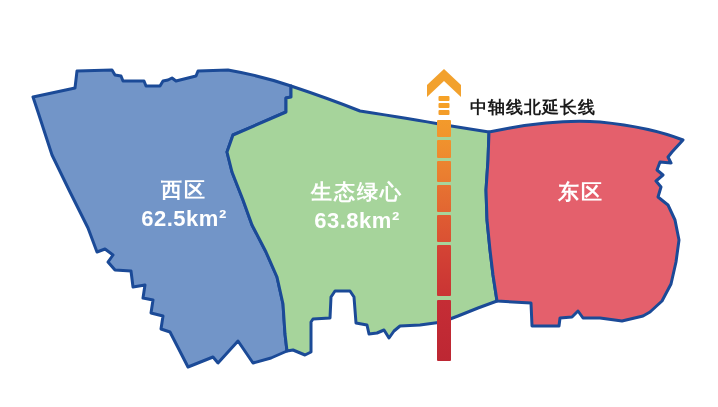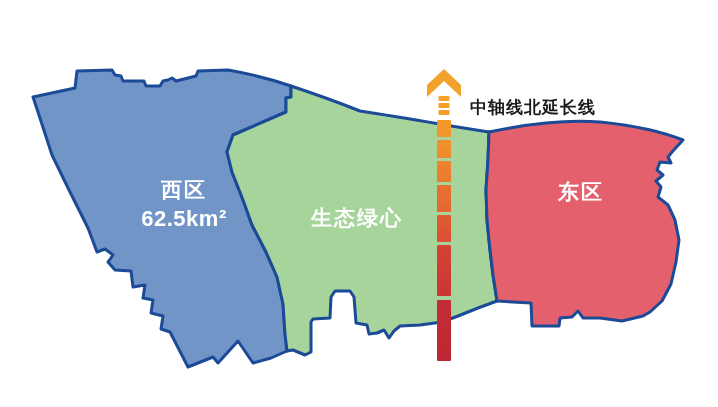--- a/index.html
+++ b/index.html
@@ -52,20 +52,21 @@
       <div class="dash" style="top: 176px; height: 27px; width: 14px; background: linear-gradient(rgb(230, 114, 49), rgb(226, 102, 50));"></div>
       <div class="dash" style="top: 206px; height: 27px; width: 14px; background: linear-gradient(rgb(223, 92, 50), rgb(218, 81, 51));"></div>
       <div class="dash" style="top: 236px; height: 51px; width: 14px; background: linear-gradient(rgb(212, 68, 52), rgb(202, 52, 52));"></div>
       <div class="dash" style="top: 291px; height: 61px; width: 14px; background: linear-gradient(rgb(197, 45, 53), rgb(189, 39, 51));"></div>
     </div>
 
   <div class="region-label" style="left:184px; top:179px;">
     <div class="r-name">西区</div>
     <div class="r-area">62.5km²</div>
   </div>
-  <div class="region-label" style="left:357px; top:181px;margin-top:26px;">
+  <div class="region-label" style="left:357px; top:181px;">
     <div class="r-name">生态绿心</div>
+    <div class="r-area">63.8km²</div>
   </div>
   <div class="region-label" style="left:581px; top:181px;">
     <div class="r-name">东区</div>
   </div>
 
 </div>
 
 </body></html>

